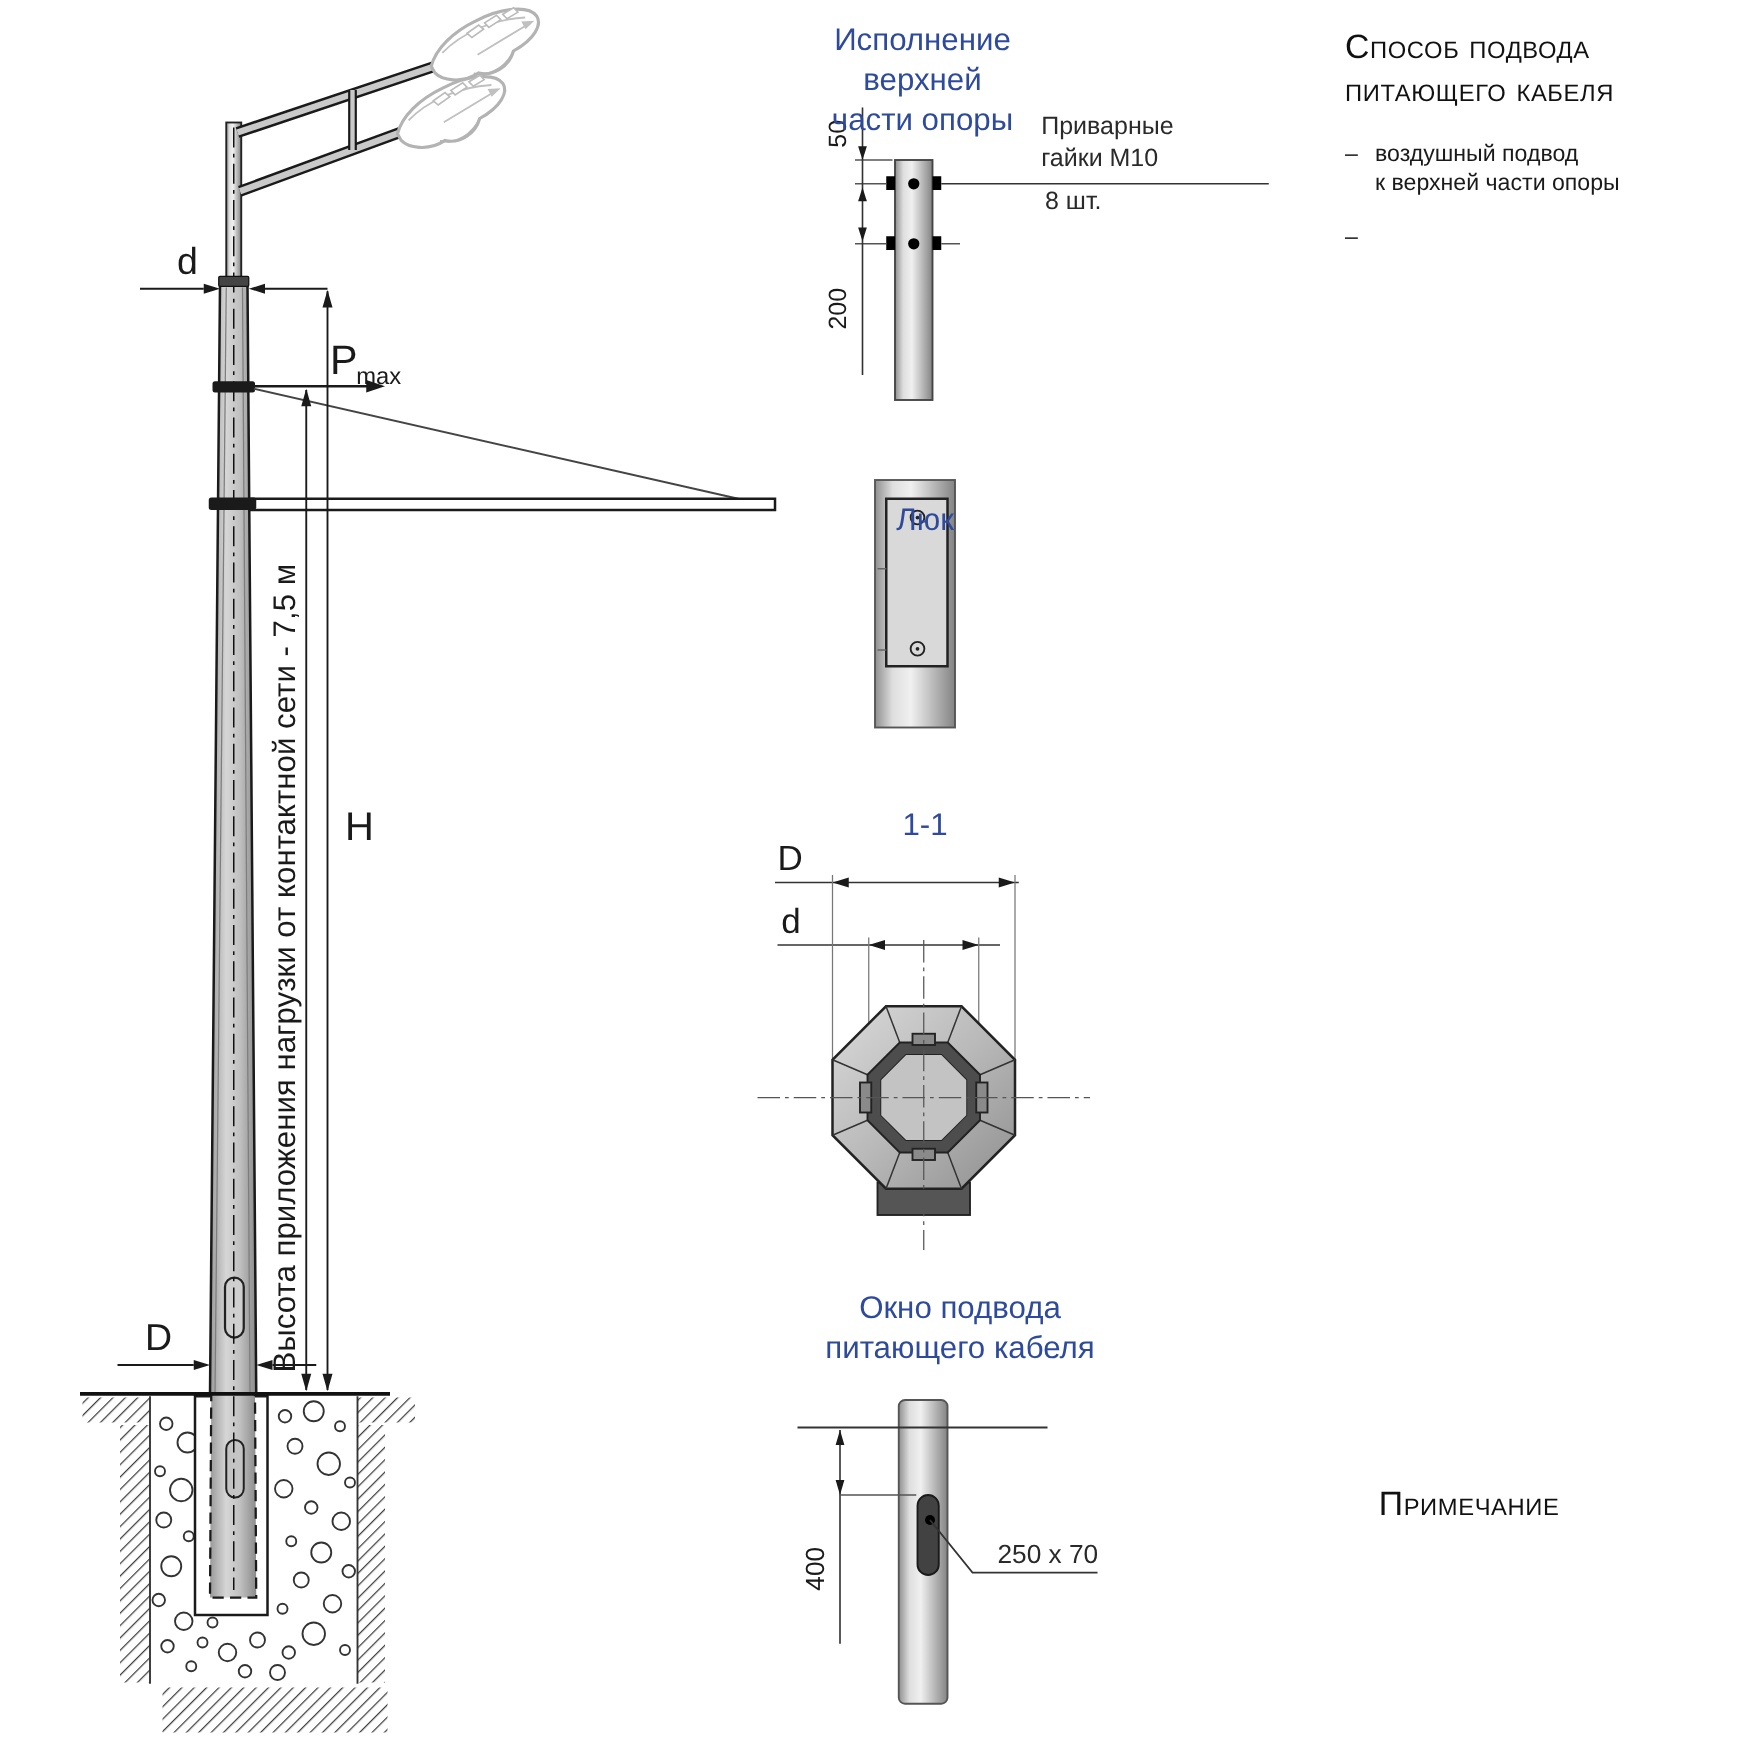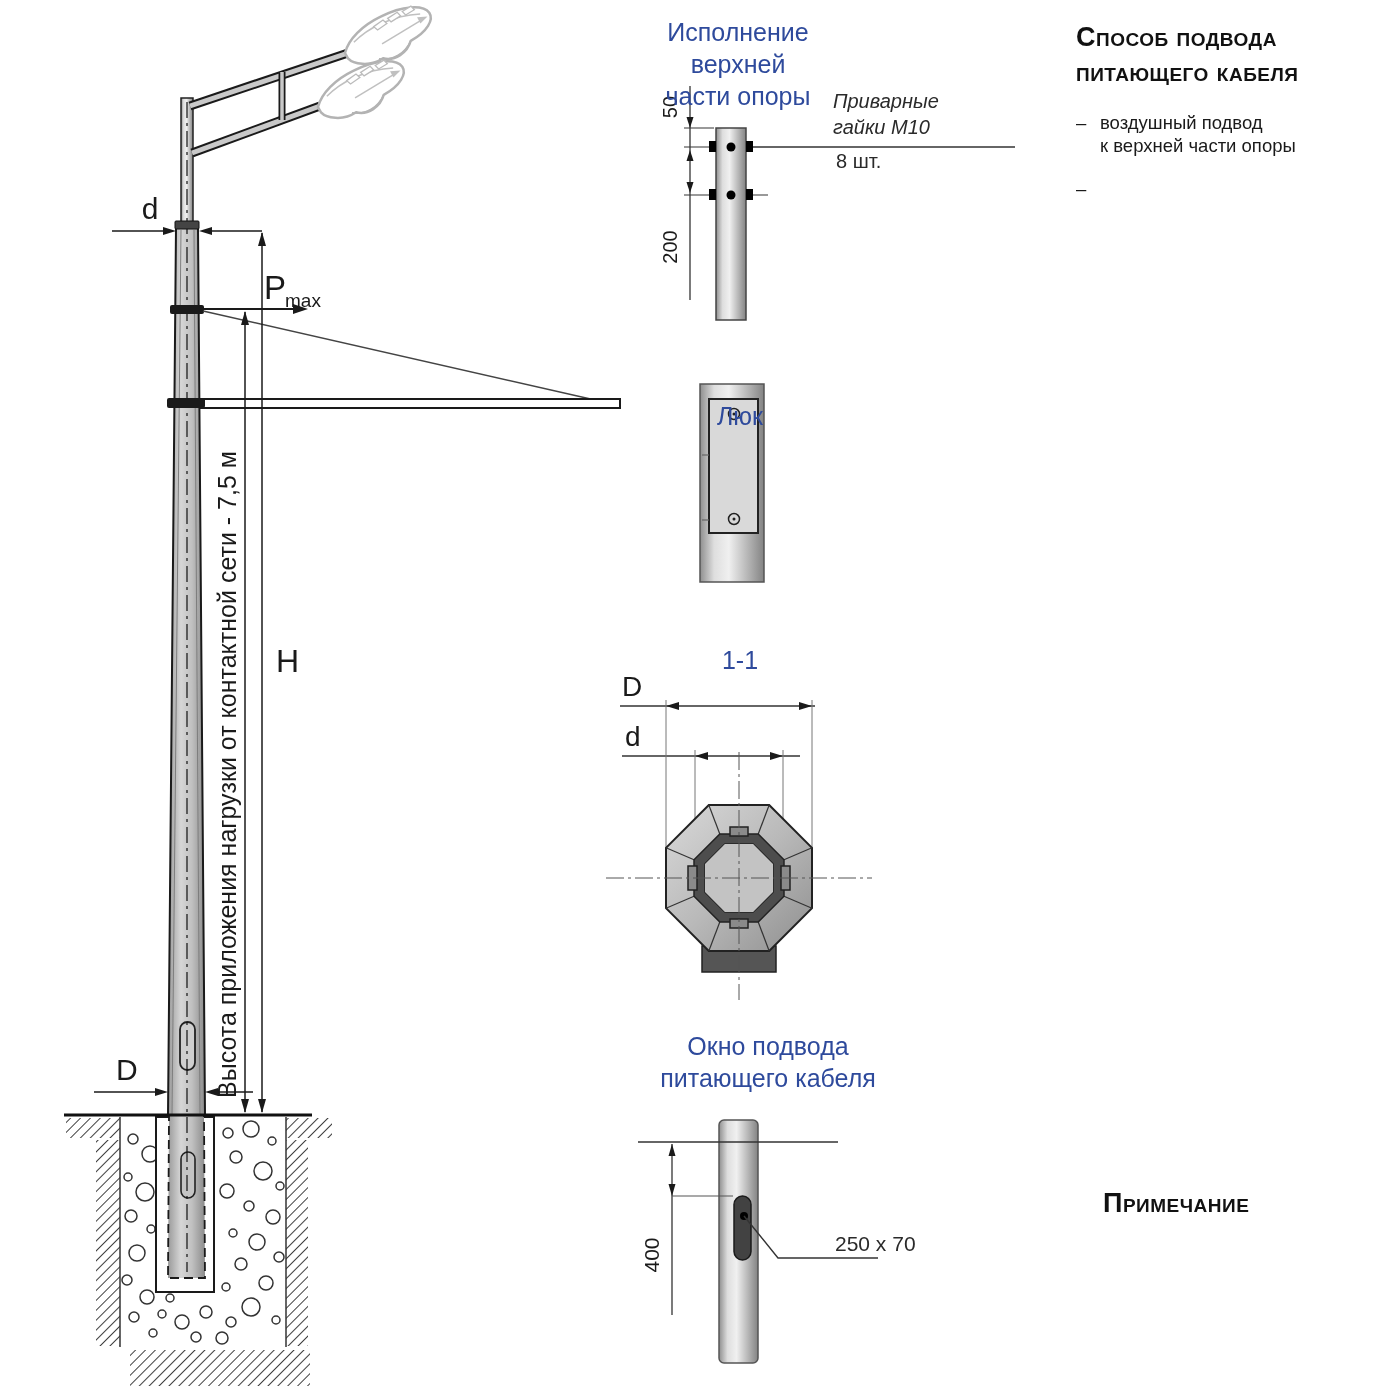--- a/index.html
+++ b/index.html
@@ -4,21 +4,21 @@
 <style>
   html,body{margin:0;padding:0;background:#fff;}
   #canvas{position:relative;width:1400px;height:1400px;background:#ffffff;overflow:hidden;
           font-family:"Liberation Sans", sans-serif;color:#1a1a1a;}
   svg{position:absolute;left:0;top:0;}
   svg text{font-family:"Liberation Sans", sans-serif;fill:#1a1a1a;}
   .abs{position:absolute;}
   .pre{white-space:pre-line;}
   .blue-title{color:#2e4a9c;font-weight:normal;font-size:25px;line-height:1.28;text-align:center;}
   .callout{font-size:20px;line-height:1.32;color:#2a2a2a;}
-  .rc-heading{font-variant:small-caps;font-weight:bold;font-size:27px;line-height:1.3;
+  .rc-heading{font-variant:small-caps;font-weight:normal;font-size:27px;line-height:1.3;
               letter-spacing:0.5px;color:#111;}
   .rc-body{font-size:18.5px;line-height:1.24;color:#1a1a1a;}
   .bullet{display:flex;}
   .bullet .dash{width:24px;flex:0 0 24px;}
 </style>
 </head>
 <body>
 
 <div id="canvas">
 
@@ -262,32 +262,32 @@
     <polygon points="672,1196 668.5,1184 675.5,1184" fill="#1a1a1a"></polygon>
     <text transform="rotate(-90 659 1255)" x="659" y="1255" font-size="21" text-anchor="middle">400</text>
     <circle cx="744" cy="1216" r="4" fill="#000"></circle>
     <polyline points="744,1216 778,1258 878,1258" fill="none" stroke="#333" stroke-width="1.4"></polyline>
   </g>
 </svg>
 
 <div class="abs blue-title pre" style="left:618px;top:16px;width:240px;">Исполнение верхней
 части опоры</div>
 
-<div class="abs callout pre" style="left:833px;top:88px;width:180px;font-style:italic;">Приварные
+<div class="abs callout pre" style="left:833px;top:88px;width:180px;">Приварные
 гайки М10</div>
 <div class="abs callout" style="left:836px;top:148px;width:120px;">8 шт.</div>
 
 <div class="abs blue-title" style="left:660px;top:356px;width:160px;margin-top:44px;">Люк</div>
 
 <div class="abs blue-title" style="left:660px;top:644px;width:160px;">1-1</div>
 
 <div class="abs blue-title pre" style="left:628px;top:1030px;width:280px;">Окно подвода
 питающего кабеля</div>
 
-<div class="abs callout" style="left:798px;top:1230px;width:130px;font-size:21px;margin-left:37px;">250 x 70</div>
+<div class="abs callout" style="left:798px;top:1230px;width:130px;font-size:21px;">250 x 70</div>
 
 <div class="abs rc-heading pre" style="left:1076px;top:20px;width:290px;">Способ подвода
 питающего кабеля</div>
 
 <div class="abs rc-body bullet" style="left:1076px;top:112px;width:290px;">
   <span class="dash">–</span>
   <span class="pre">воздушный подвод
 к верхней части опоры</span>
 </div>
 

